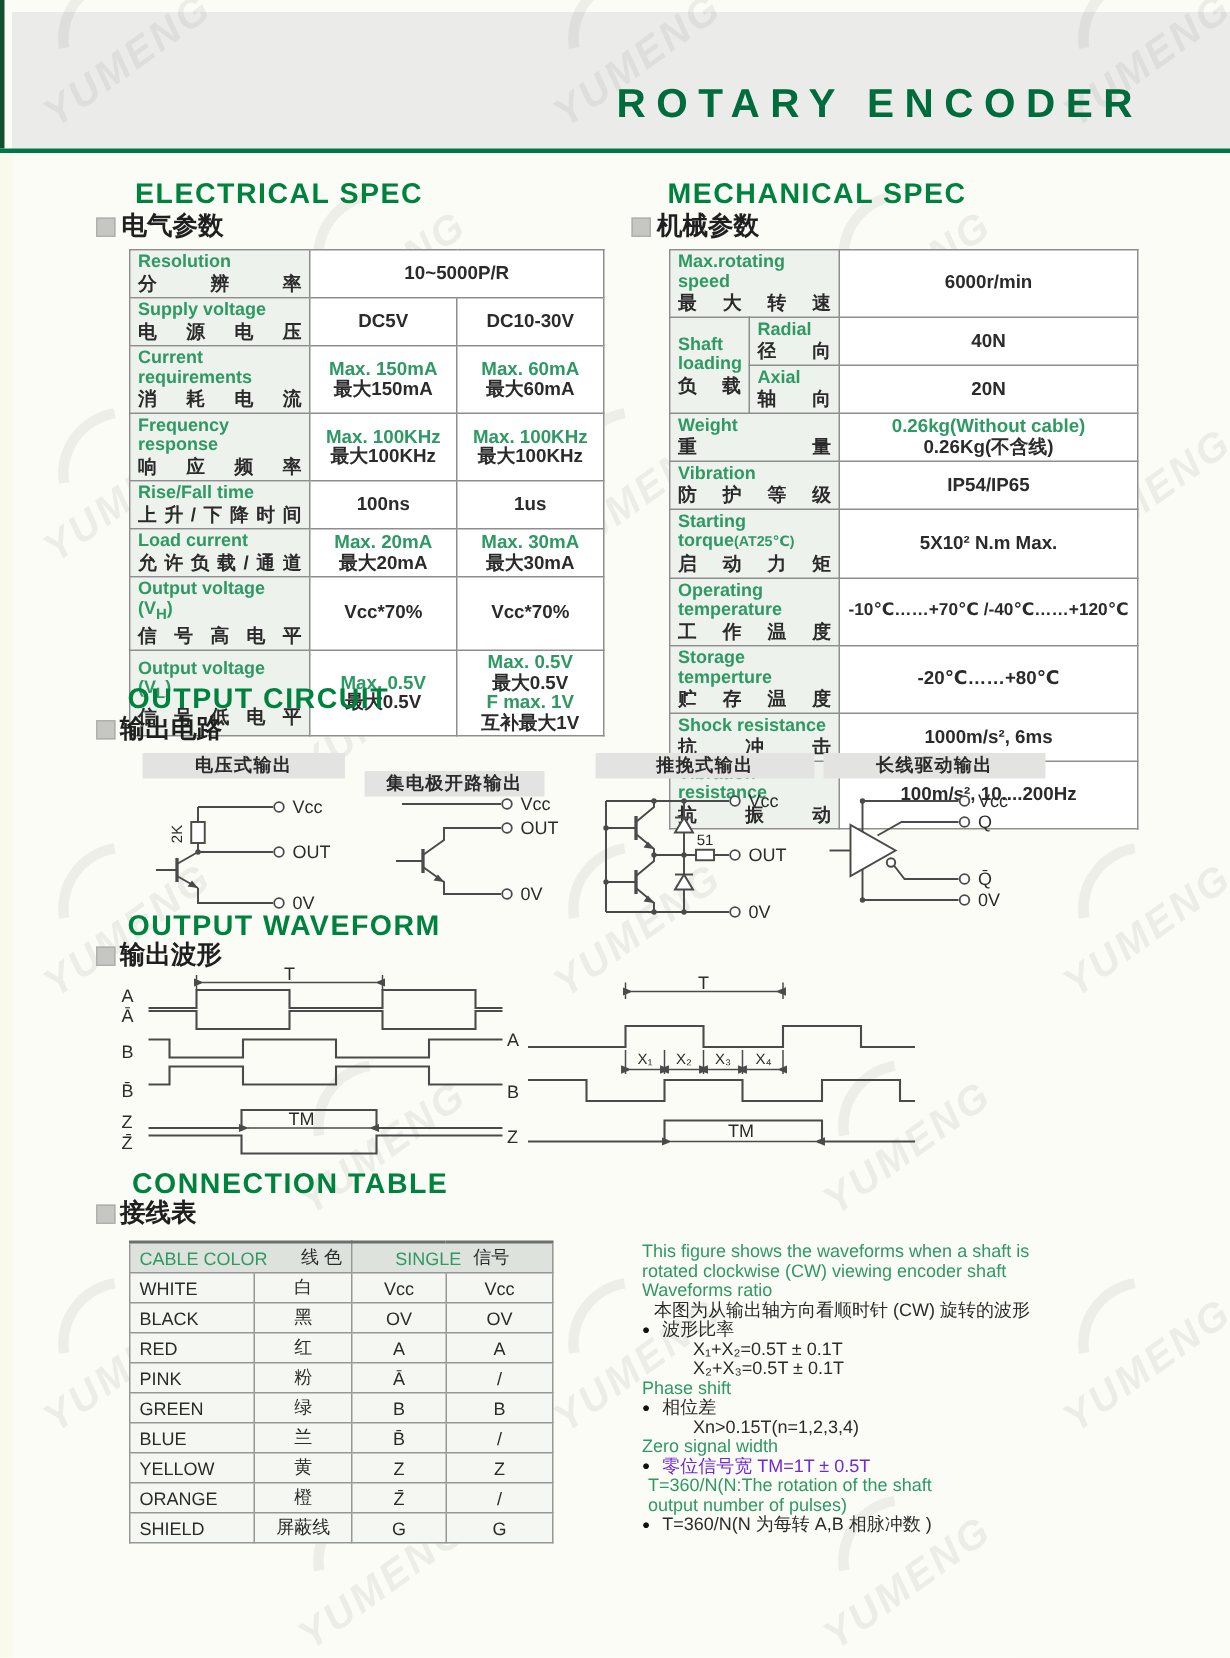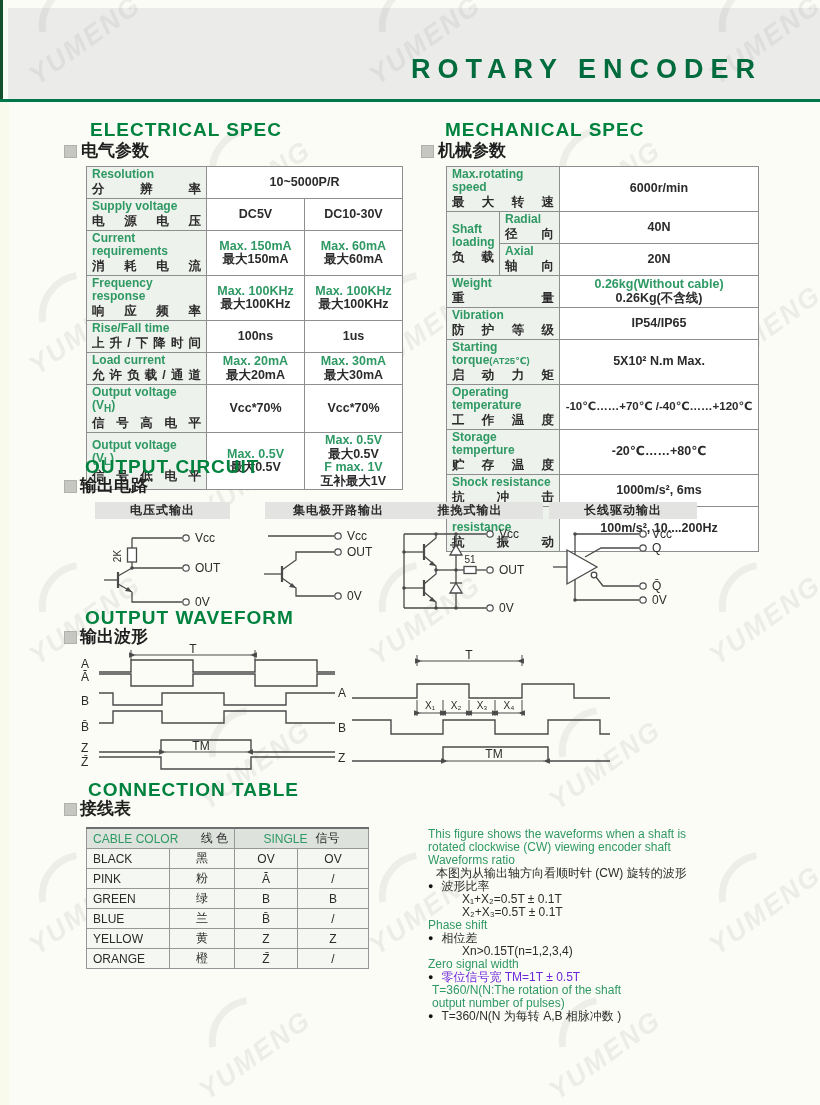--- a/index.html
+++ b/index.html
@@ -308,21 +308,21 @@
         <td class="val">100m/s², 10....200Hz</td>
       </tr>
     </tbody>
       </table>
 
     <div class="sec-title" style="left:85px;top:456px;">OUTPUT CIRCUIT</div>
     <div class="sq" style="left:64px;top:480px;"></div>
     <div class="sec-sub" style="left:80px;top:474px;">输出电路</div>
 
     <div class="ccap" style="left:95px;top:502px;width:135px;">电压式输出</div>
-    <div class="ccap" style="left:243px;top:502px;width:147px;margin-left:22px;">集电极开路输出</div>
+    <div class="ccap" style="left:243px;top:514px;width:120px;">集电极开路输出</div>
     <div class="ccap" style="left:397px;top:502px;width:146px;">推挽式输出</div>
     <div class="ccap" style="left:549px;top:502px;width:148px;">长线驱动输出</div>
 
     <svg class="circ" style="left:88px;top:522px;" width="150" height="92" viewBox="0 0 150 92">
       <path class="wire" d="M44,16 H94"></path>
       <path class="wire" d="M44,16 V26"></path>
       <rect class="comp" x="39.5" y="26" width="9" height="14"></rect>
       <text class="tiny" x="31" y="36" text-anchor="middle" transform="rotate(-90 31 34)">2K</text>
       <path class="wire" d="M44,40 V46"></path>
       <circle class="solid" cx="44" cy="46" r="1.8"></circle>
@@ -489,26 +489,38 @@
           </div>
         </td>
         <td colspan="2">
           <div class="hdflex" style="justify-content:center;gap:8px;">
             <span class="cgrn">SINGLE</span>
             <span>信号</span>
           </div>
         </td>
       </tr>
       <tr class="bd">
+        <td class="cgrn">WHITE</td>
+            <td class="ctr">白</td>
+            <td class="ctr">Vcc</td>
+            <td class="ctr">Vcc</td>
+      </tr>
+      <tr class="bd">
         <td class="cgrn">BLACK</td>
             <td class="ctr">黑</td>
             <td class="ctr">OV</td>
             <td class="ctr">OV</td>
       </tr>
       <tr class="bd">
+        <td class="cgrn">RED</td>
+            <td class="ctr">红</td>
+            <td class="ctr">A</td>
+            <td class="ctr">A</td>
+      </tr>
+      <tr class="bd">
         <td class="cgrn">PINK</td>
             <td class="ctr">粉</td>
             <td class="ctr">Ā</td>
             <td class="ctr">/</td>
       </tr>
       <tr class="bd">
         <td class="cgrn">GREEN</td>
             <td class="ctr">绿</td>
             <td class="ctr">B</td>
             <td class="ctr">B</td>
@@ -523,20 +535,26 @@
         <td class="cgrn">YELLOW</td>
             <td class="ctr">黄</td>
             <td class="ctr">Z</td>
             <td class="ctr">Z</td>
       </tr>
       <tr class="bd">
         <td class="cgrn">ORANGE</td>
             <td class="ctr">橙</td>
             <td class="ctr">Z̄</td>
             <td class="ctr">/</td>
+      </tr>
+      <tr class="bd">
+        <td class="cgrn">SHIELD</td>
+            <td class="ctr">屏蔽线</td>
+            <td class="ctr">G</td>
+            <td class="ctr">G</td>
       </tr>
     </tbody>
       </table>
 
     <div class="notes" style="left:428px;top:828px;">
       <div class="nl ng">This figure shows the waveforms when a shaft is</div>
       <div class="nl ng">rotated clockwise (CW) viewing encoder shaft</div>
       <div class="nl ng">Waveforms ratio</div>
       <div class="nl nb ind1">本图为从输出轴方向看顺时针 (CW) 旋转的波形</div>
       <div class="nl nb blt"><span class="dot">●</span><span class="txt">波形比率</span></div>

